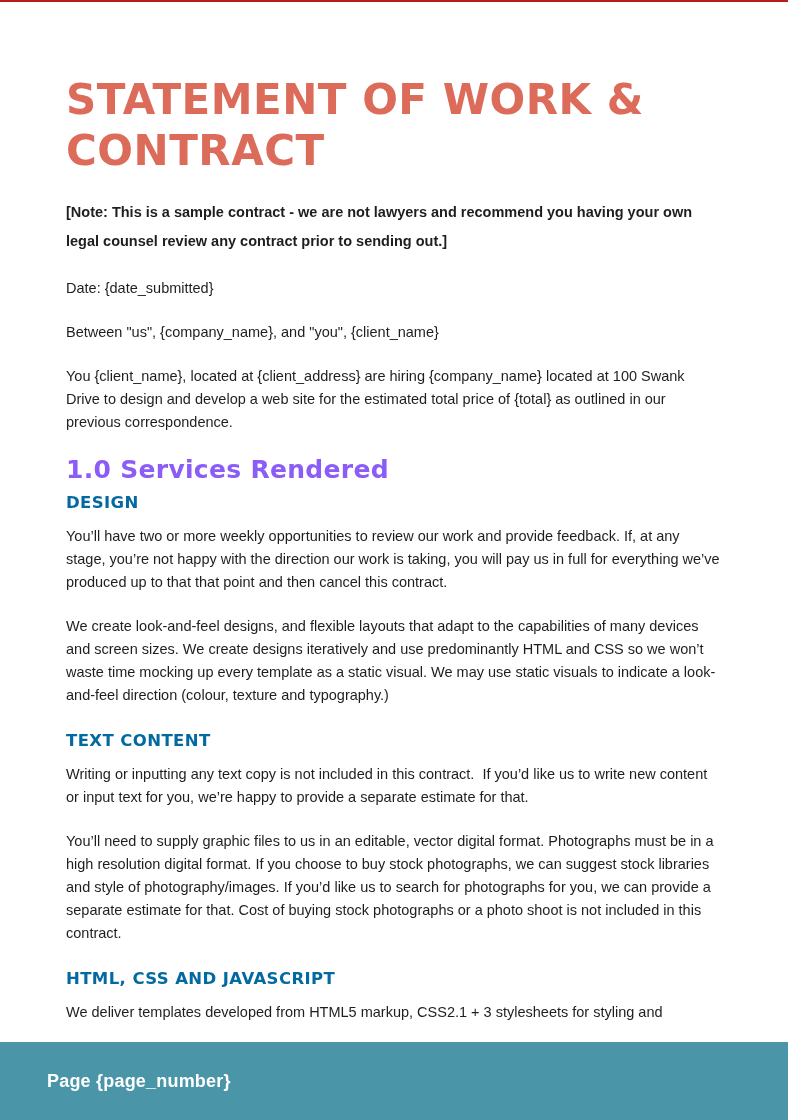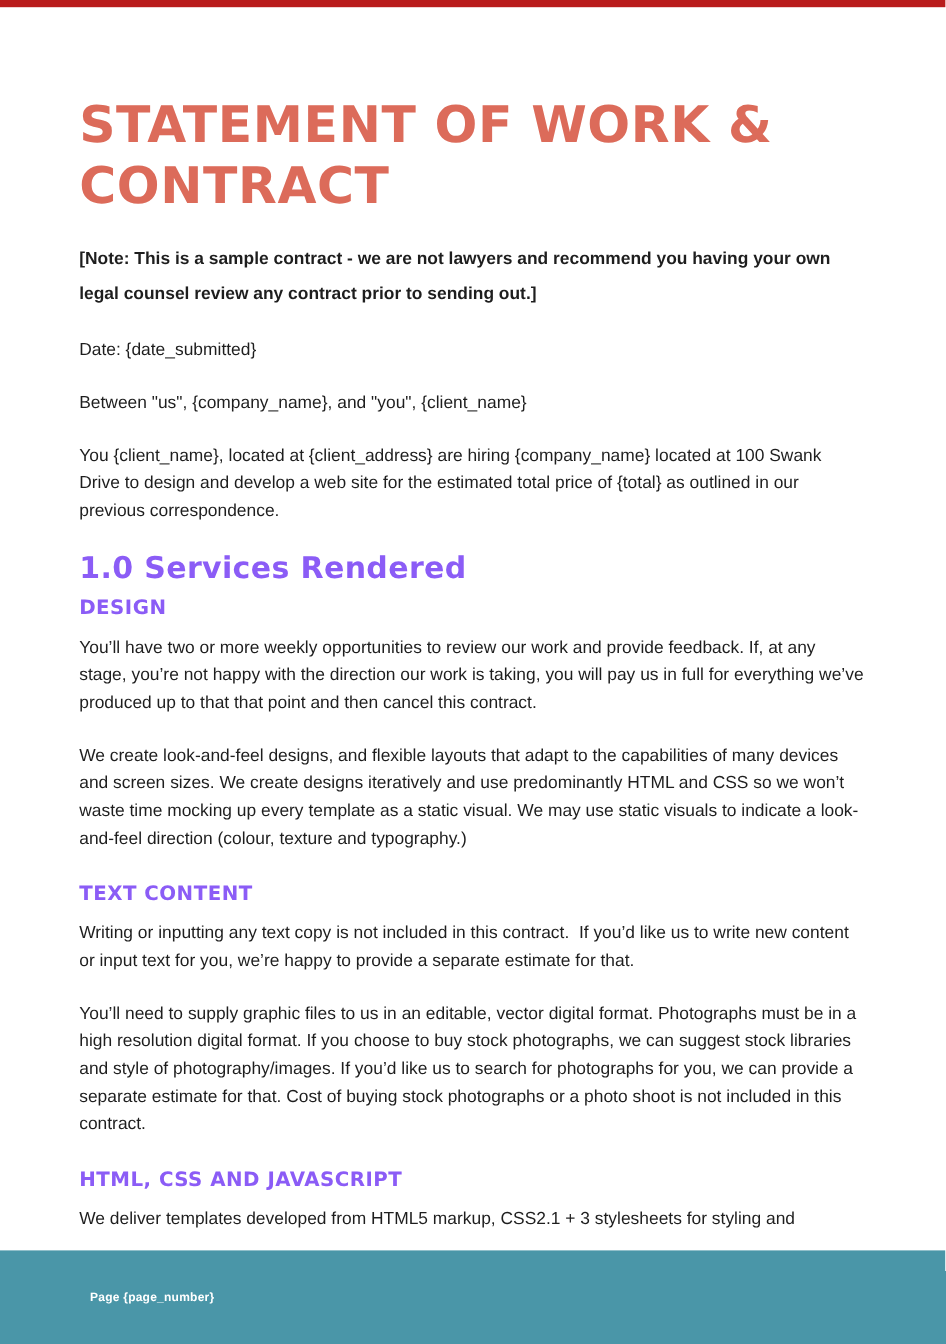--- a/index.html
+++ b/index.html
@@ -7,21 +7,21 @@
     padding: 0;
     background: #ffffff;
     font-family: "Liberation Sans", sans-serif;
   }
   .page {
     position: relative;
     width: 788px;
     height: 1120px;
     background: #ffffff;
     overflow: hidden;
-    border-top: 6px solid #b91c1c;
+    border-top: 2px solid #b91c1c;
     box-sizing: border-box;
   }
   .content {
     padding: 72px 66px 0 66px;
     width: 656px;
     box-sizing: content-box;
   }
   h1.doc-title {
     font-family: "DejaVu Sans", "Liberation Sans", sans-serif;
     font-weight: bold;
@@ -54,44 +54,44 @@
     line-height: 30px;
     color: #8b5cf6;
     margin: 0 0 8px 0;
     letter-spacing: 0.3px;
   }
   h3.sub-heading {
     font-family: "DejaVu Sans", "Liberation Sans", sans-serif;
     font-weight: bold;
     font-size: 16.5px;
     line-height: 20px;
-    color: #8b5cf6;
+    color: #0369a1;
     margin: 24px 0 12px 0;
     letter-spacing: 0.4px;
     text-transform: uppercase;
   }
   h2.section-heading + h3.sub-heading {
     margin-top: 2px;
   }
   .page-footer {
     position: absolute;
     left: 0;
     bottom: 0;
     width: 100%;
     height: 78px;
     background: #4A96A8;
     display: flex;
     align-items: center;
   }
   .page-footer .footer-text {
     color: #ffffff;
     font-weight: bold;
-    font-size: 10px;
+    font-size: 18px;
     letter-spacing: 0.2px;
-    padding-left: 75px;
+    padding-left: 47px;
   }
 </style>
 </head>
 <body>
 
 <div class="page">
   <div class="content">
 
     <h1 class="doc-title">Statement of Work &amp; Contract</h1>
 

